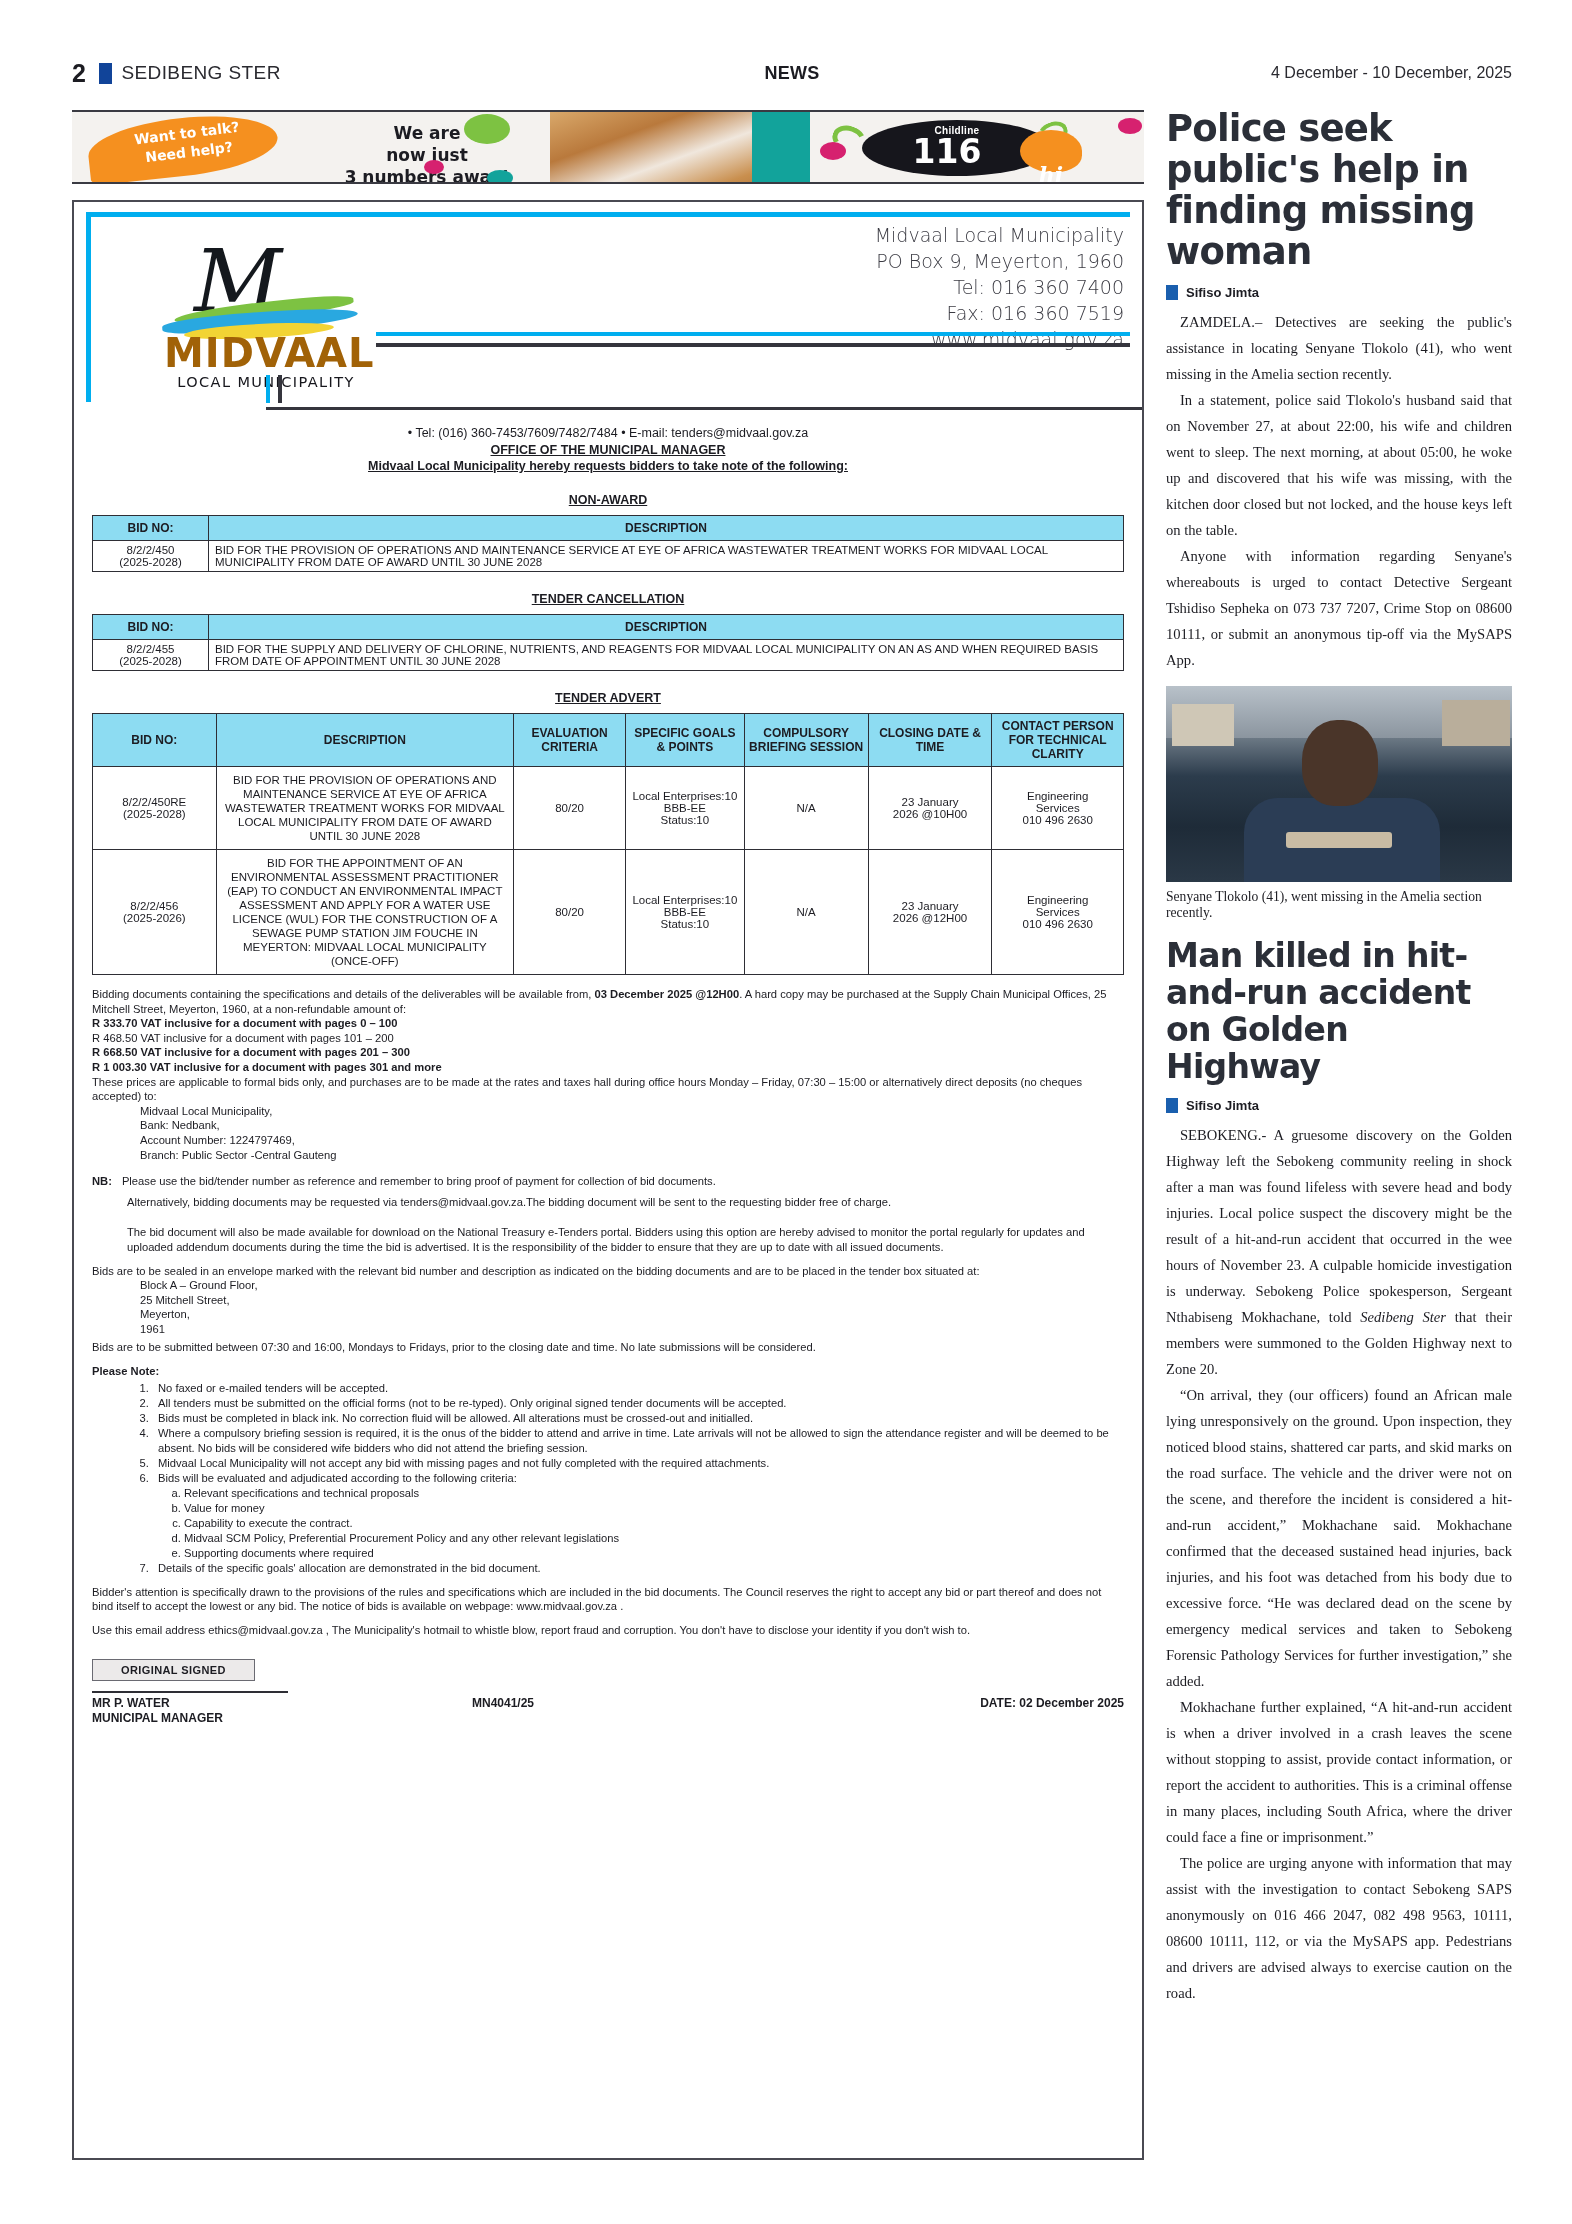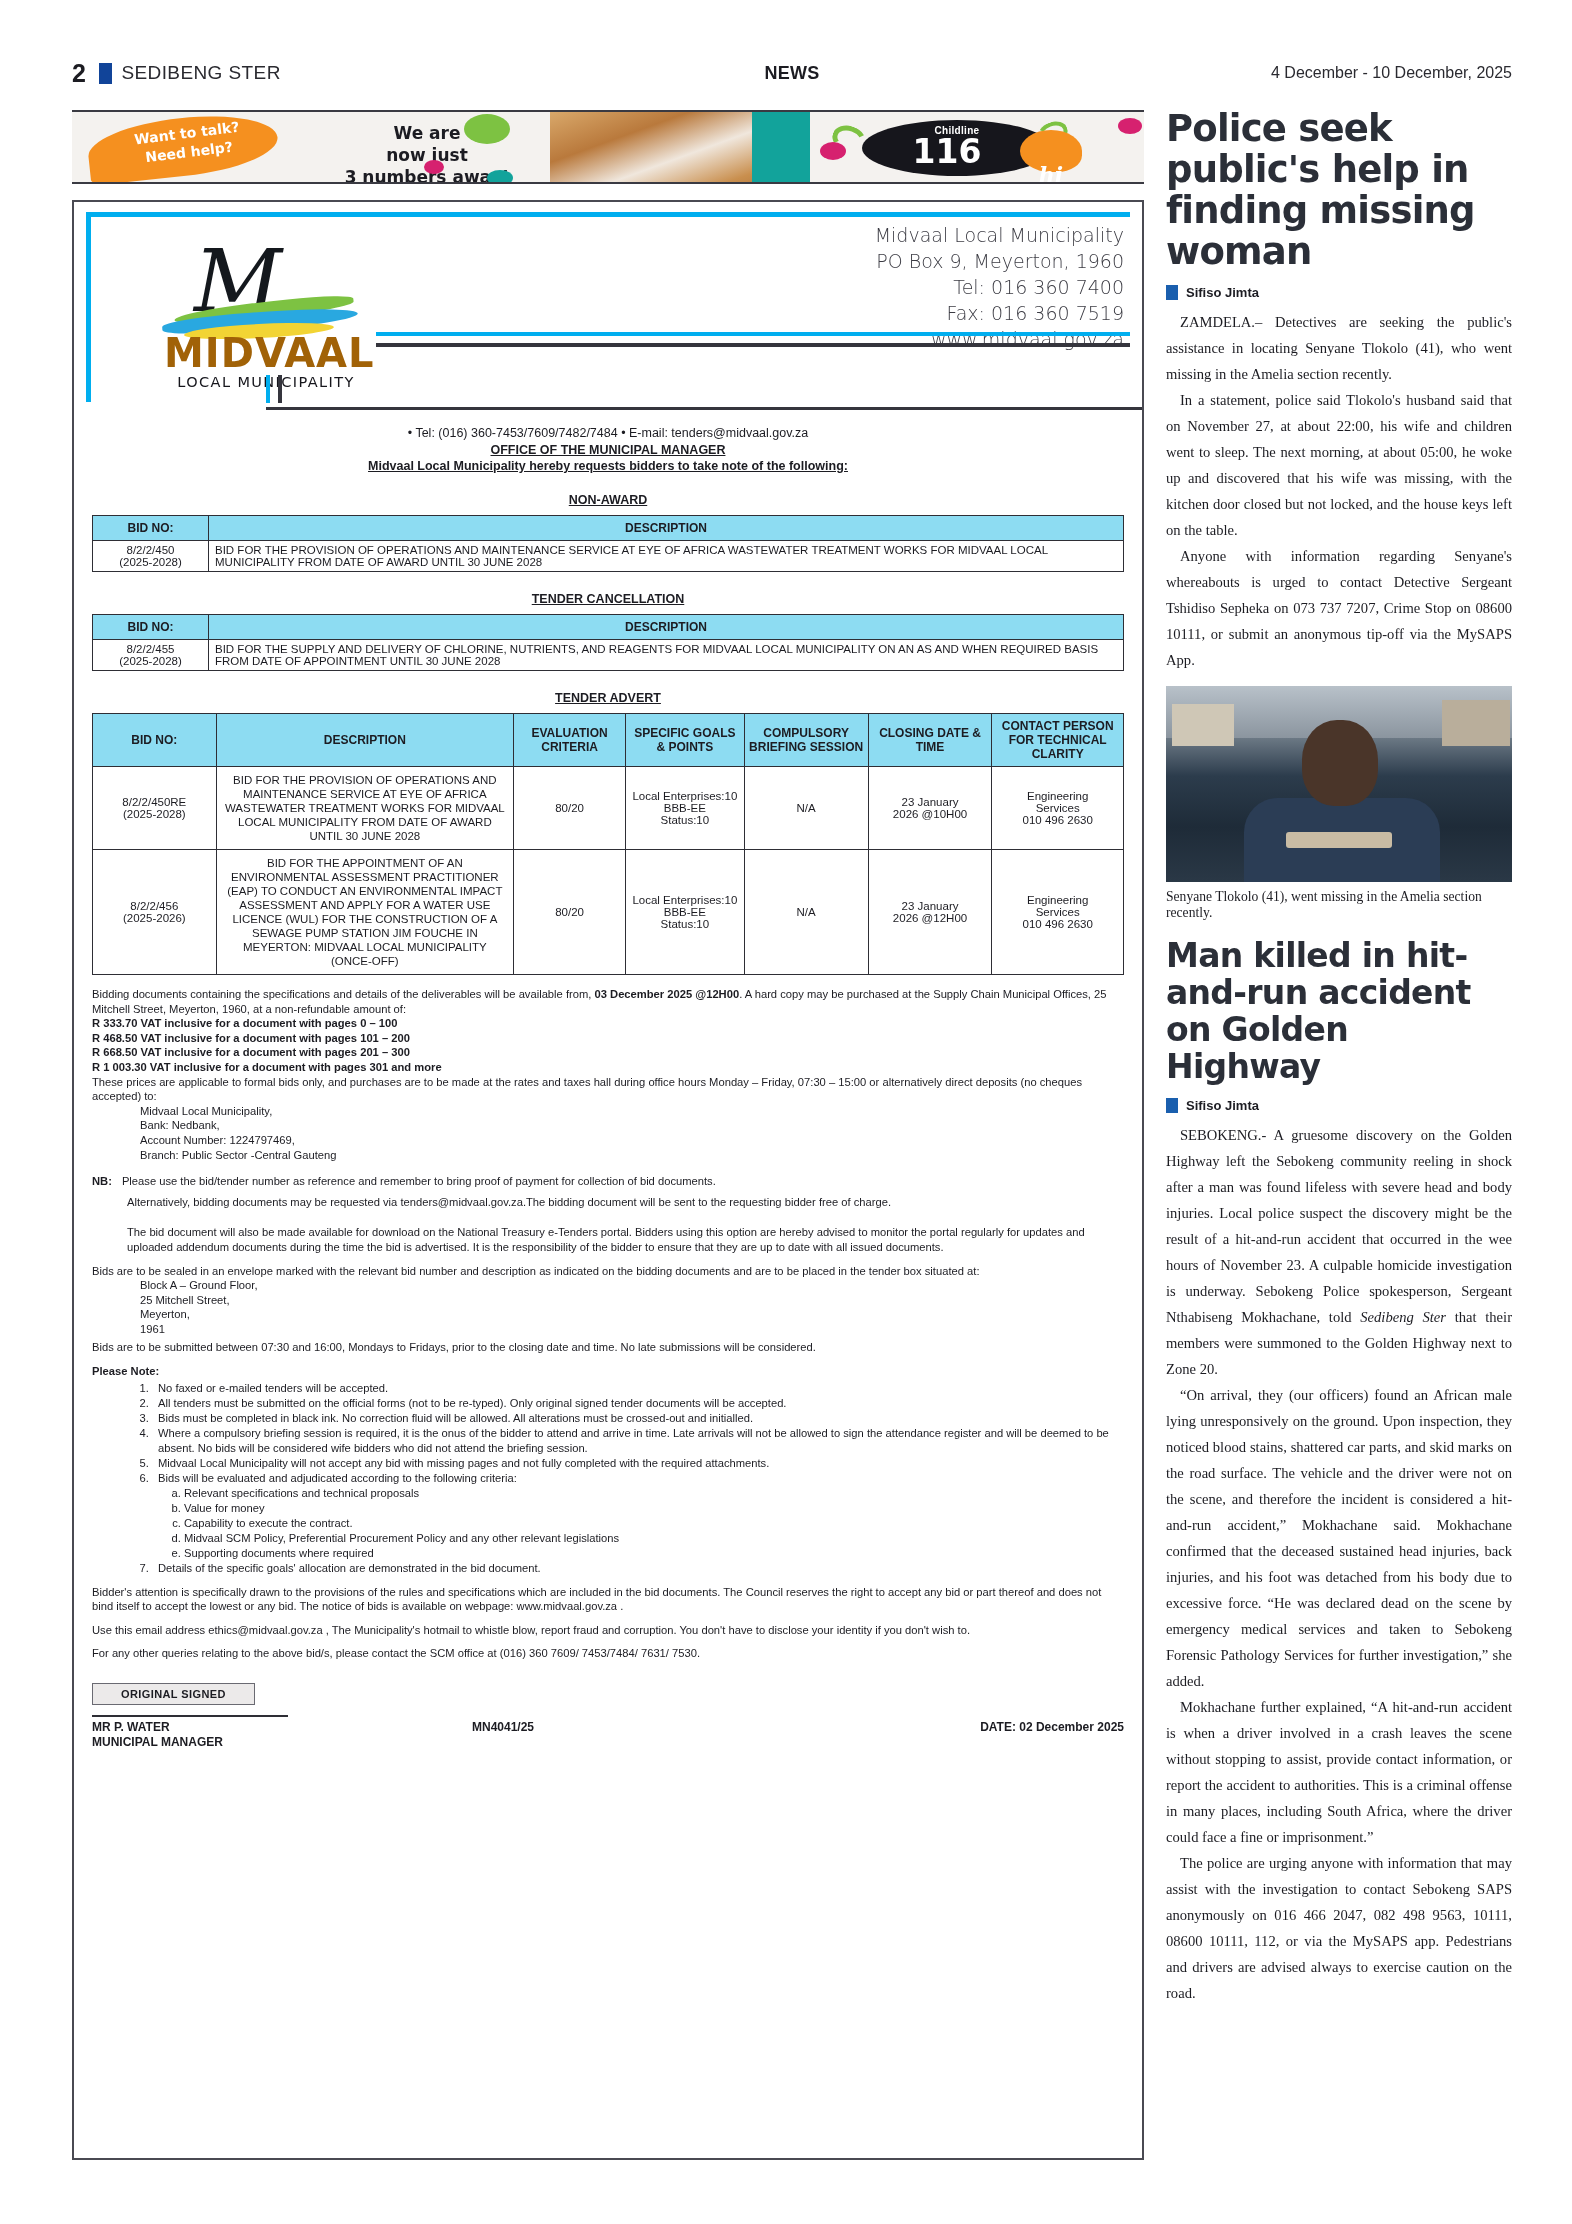--- a/index.html
+++ b/index.html
@@ -412,21 +412,21 @@
         </tr>
       </tbody>
     </table>
 
     
     <div class="prose" style="margin-top:12px">
       <div>
         <span>Bidding documents containing the specifications and details of the deliverables will be available from, </span><b>03 December 2025 @12H00</b><span>. A hard copy may be purchased at the Supply Chain Municipal Offices, 25 Mitchell Street, Meyerton, 1960, at a non-refundable amount of:</span>
       </div>
       <div style="font-weight:bold">R 333.70 VAT inclusive for a document with pages     0 – 100</div>
-      <div style="font-weight:bold">R 468.50 VAT inclusive for a document with pages 101 – 200</div>
+      <div style="font-weight:normal">R 468.50 VAT inclusive for a document with pages 101 – 200</div>
       <div style="font-weight:bold">R 668.50 VAT inclusive for a document with pages 201 – 300</div>
       <div style="font-weight:bold">R 1 003.30 VAT inclusive for a document with pages 301 and more</div>
       <div>These prices are applicable to formal bids only, and purchases are to be made at the rates and taxes hall during office hours Monday – Friday, 07:30 – 15:00 or alternatively direct deposits (no cheques accepted) to:</div>
       <div class="indent">Midvaal Local Municipality,</div>
       <div class="indent">Bank: Nedbank,</div>
       <div class="indent">Account Number: 1224797469,</div>
       <div class="indent">Branch: Public Sector -Central Gauteng</div>
 
       <div class="nb-row">
         <span class="nb-label">NB:</span>
@@ -457,21 +457,20 @@
             <li>Capability to execute the contract.</li>
             <li>Midvaal SCM Policy, Preferential Procurement Policy and any other relevant legislations</li>
             <li>Supporting documents where required</li>
           </ol>
         </li>
         <li>Details of the specific goals' allocation are demonstrated in the bid document.</li>
       </ol>
 
       <p>Bidder's attention is specifically drawn to the provisions of the rules and specifications which are included in the bid documents. The Council reserves the right to accept any bid or part thereof and does not bind itself to accept the lowest or any bid.  The notice of bids is available on webpage: www.midvaal.gov.za .</p>
       <p>Use this email address ethics@midvaal.gov.za , The Municipality's hotmail to whistle blow, report fraud and corruption. You don't have to disclose your identity if you don't wish to.</p>
-      <p>For any other queries relating to the above bid/s, please contact the SCM office at (016) 360 7609/ 7453/7484/ 7631/ 7530.</p>
     </div>
 
     <div class="orig-signed">ORIGINAL SIGNED</div>
     <div class="sign-rule"></div>
     <div class="sign-row">
       <div>MR P. WATER</div>
       <div>MUNICIPAL MANAGER</div>
       <span class="sign-mid">MN4041/25</span>
       <span class="sign-right">DATE: 02 December 2025</span>
     </div>

